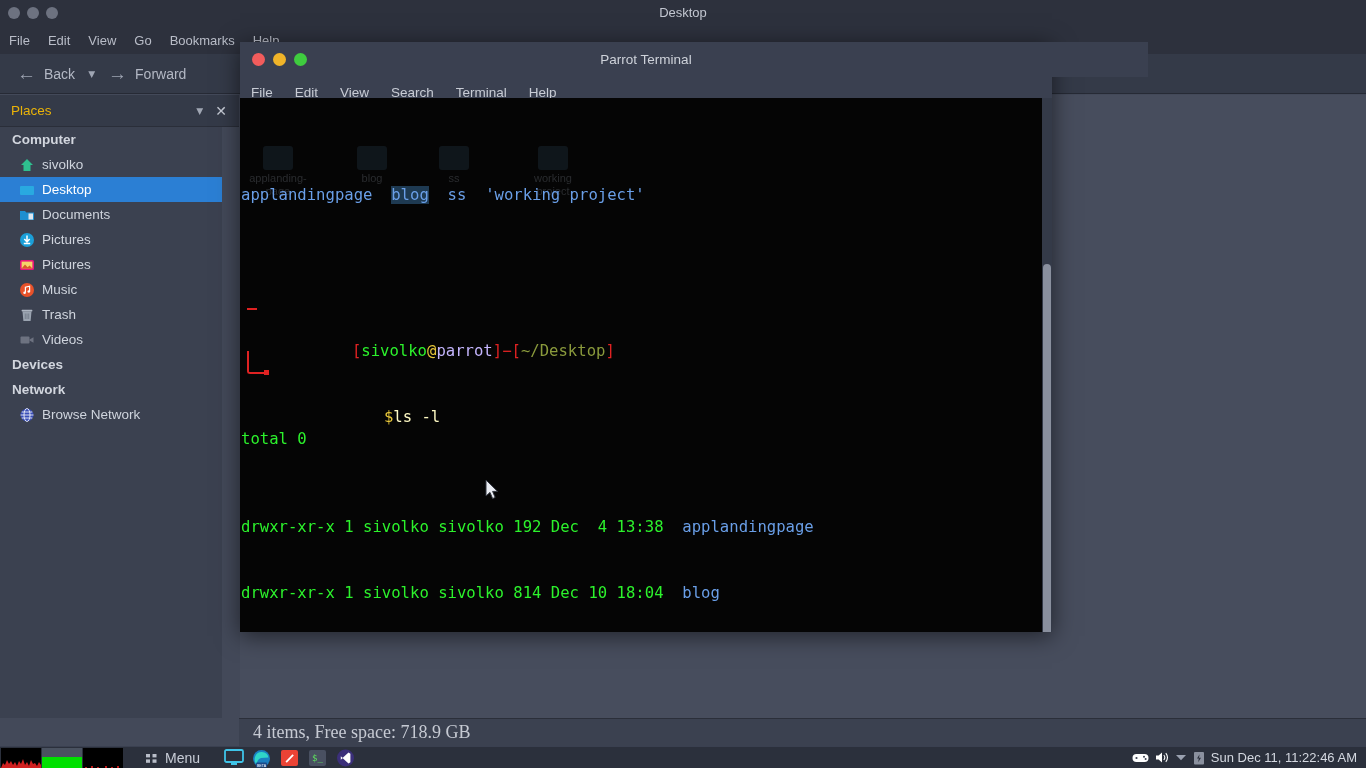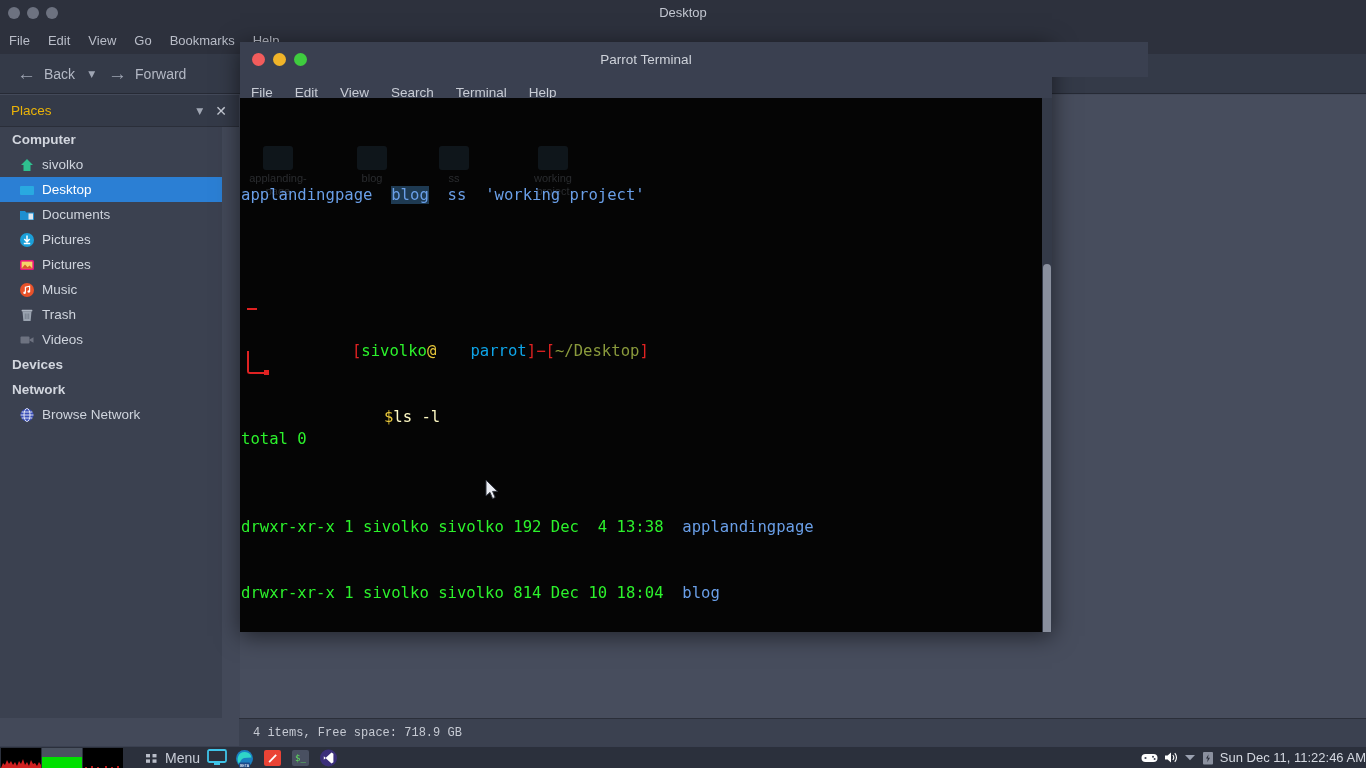--- a/index.html
+++ b/index.html
@@ -97,22 +97,22 @@
   .pl-ico { width: 16px; height: 16px; flex: 0 0 16px; position: relative; }
 
   .fm-statusbar {
     position: absolute; left: 239px; top: 718px;
     width: 1127px; height: 28px;
     background: #3b4150;
     border-top: 1px solid #2b2f3a;
     display: flex; align-items: center;
   }
   .fm-status-text {
-    font-size: 12px; color: #c6cad3; padding-left: 14px;
-    font-family: Liberation Mono, monospace;
+    font-size: 18px; color: #c6cad3; padding-left: 14px;
+    font-family: Liberation Serif, serif;
   }
   .fm-content {
     position: absolute; left: 240px; top: 95px;
     width: 1126px; height: 623px;
     background: #474d5d;
   }
 
   
   #terminal {
     position: absolute; left: 240px; top: 42px;
@@ -173,21 +173,21 @@
     padding: 0 0 0 1px;
     font-family: "DejaVu Sans Mono", "Liberation Mono", monospace;
     font-size: 15.6px;
     line-height: 22px;
     white-space: pre;
   }
   .term-line { height: 22px; }
   .c-green   { color: #2cf22c; }
   .c-blue    { color: #6a9fe8; }
   .c-red     { color: #e02222; }
-  .c-cyan    { color: #0ea5e9; margin-left: 34px; }
+  .c-cyan    { color: #c4b5fd; }
   .c-yellow  { color: #e8c73a; }
   .c-olive   { color: #8a9a3c; }
   .c-white   { color: #fef9c3; }
   .sel-bg    { background: #1e3a52; }
 
   
   .pbracket {
     position: absolute; left: 6px;
     width: 17px; height: 23px;
     border-left: 2px solid #e02222;
@@ -225,28 +225,28 @@
   #taskbar {
     position: absolute; left: 0; top: 746px;
     width: 1366px; height: 22px;
     background: #2b303c;
     border-top: 1px solid #3a4050;
     display: flex; align-items: center;
   }
   .tb-graph { width: 40px; height: 20px; margin-left: 1px; position: relative; overflow: hidden; }
   .tb-menu {
     display: flex; align-items: center; gap: 6px;
-    margin-left: 22px; margin-right: 4px;
+    margin-left: 22px; margin-right: 21px;
   }
   .tb-menu-label {
     font-size: 14px; color: #c7ccd6;
     font-family: "Liberation Sans", sans-serif;
   }
   .launcher { width: 22px; height: 18px; margin: 0 3px; position: relative; }
-  .tray { margin-left: auto; display: flex; align-items: center; gap: 6px; }
+  .tray { margin-left: auto; display: flex; align-items: center; gap: 6px; padding-right: 9px; }
   .clock {
     font-size: 13px; color: #d4d8e0;
     font-family: "Liberation Sans", sans-serif;
   }
 </style>
 </head>
 <body>
 
 <div id="screen">
 

